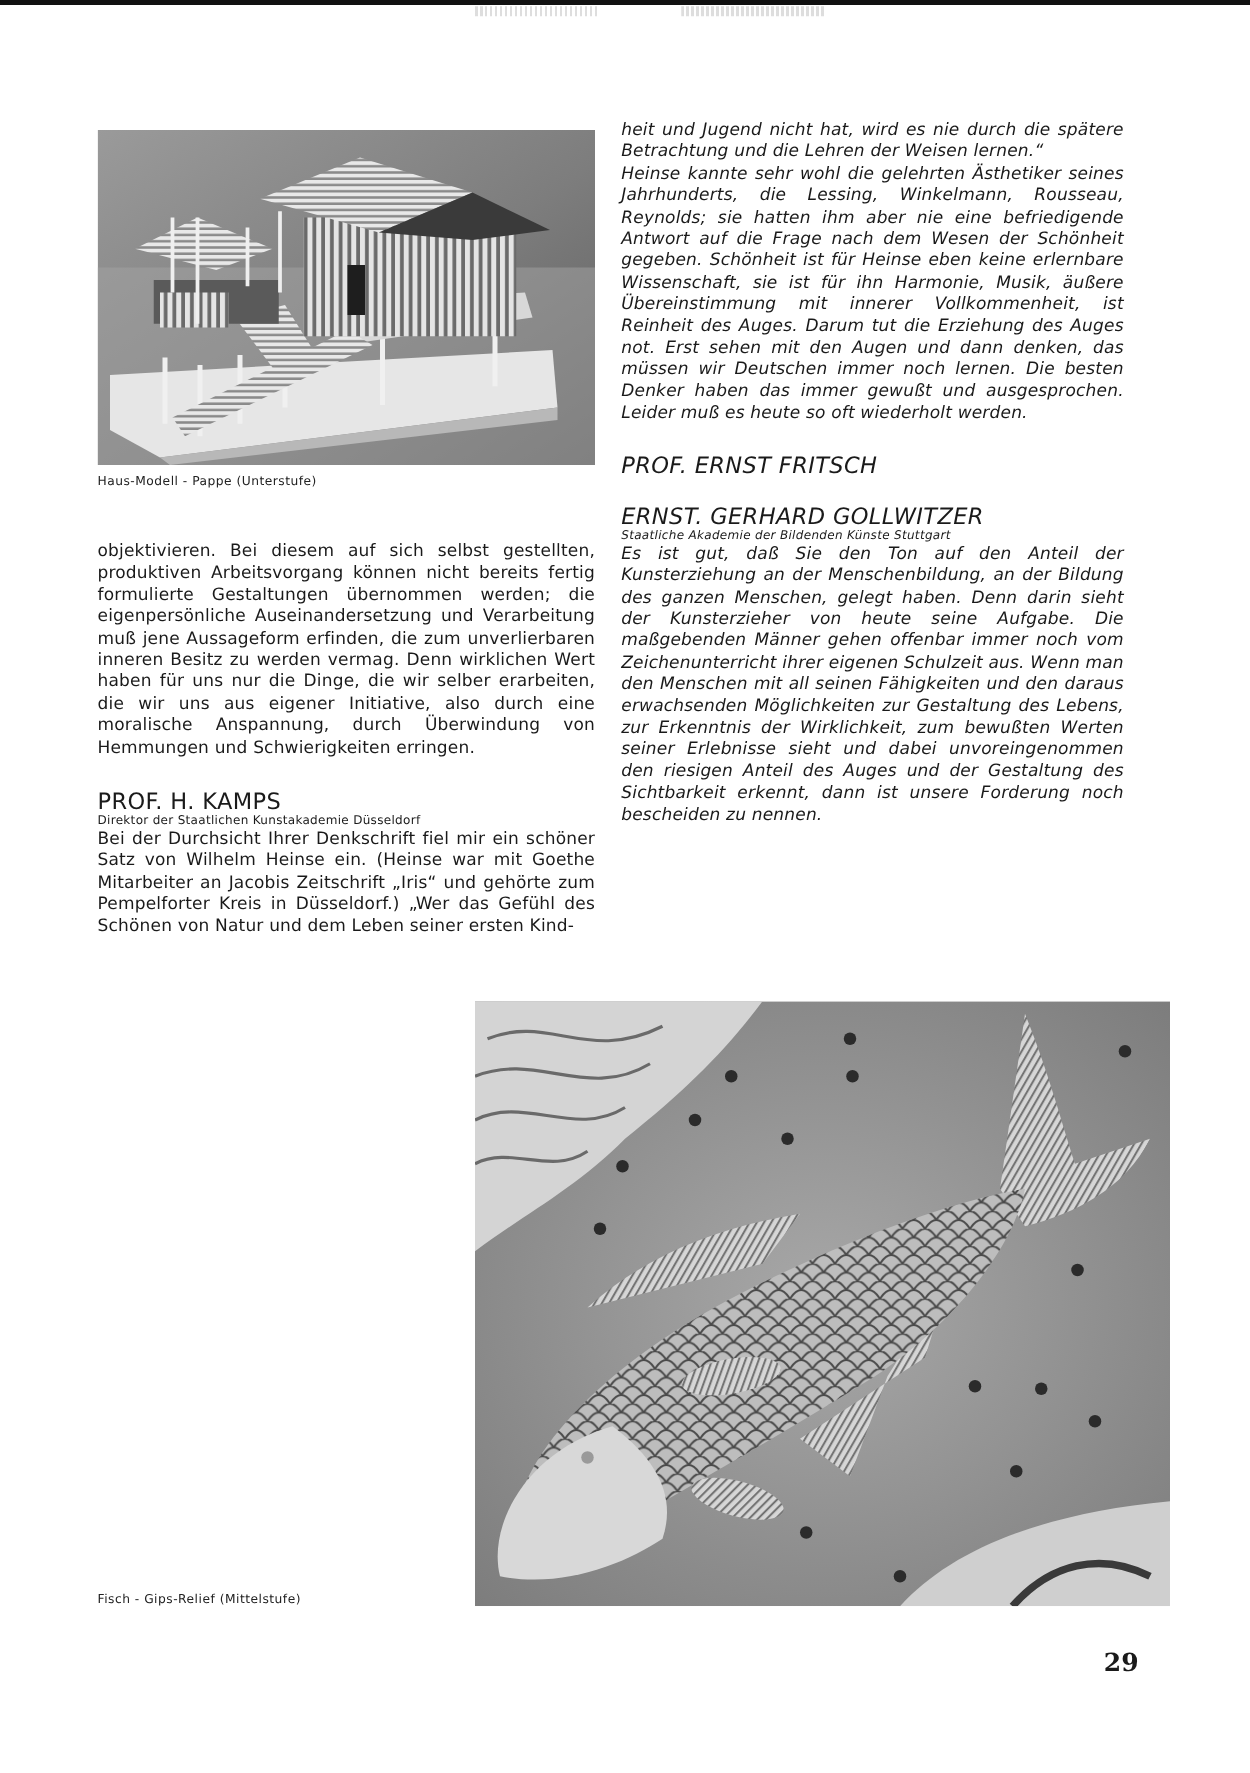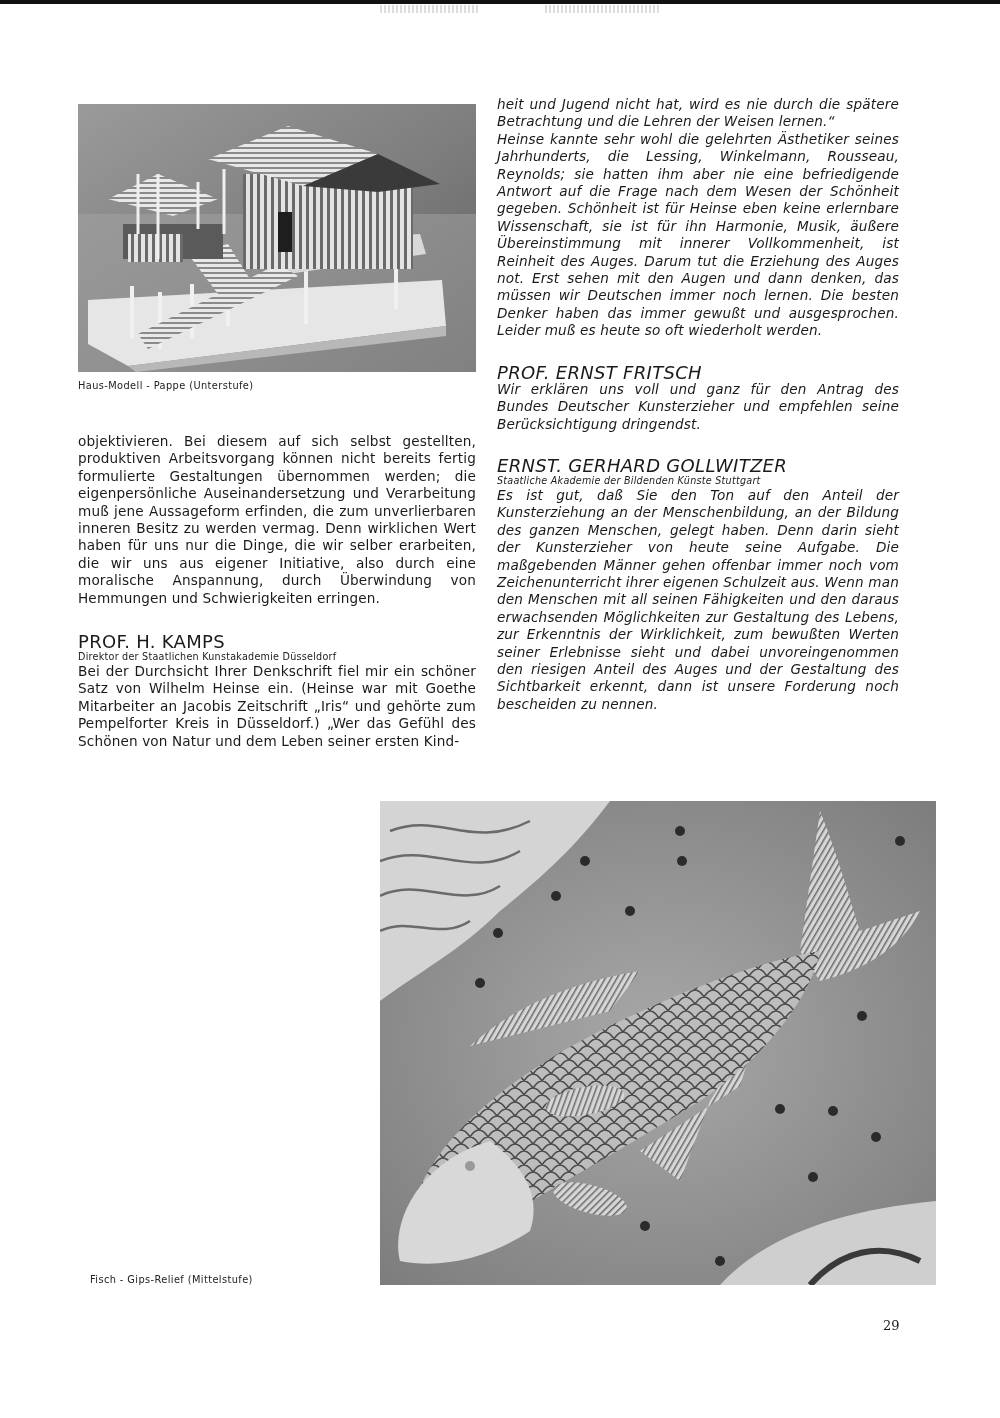--- a/index.html
+++ b/index.html
@@ -11,21 +11,21 @@
   .topbar { position:absolute; left:0; top:0; width:1000px; height:4px; background:#111; }
   .bleed { position:absolute; top:5px; height:8px; background:repeating-linear-gradient(90deg,#cfcfcf 0 2px,#fff 2px 4px); opacity:.7; }
   .col { position:absolute; font-size:13.6px; line-height:17.4px; text-align:justify; letter-spacing:.15px; }
   .col p { margin:0; }
   .left { left:78px; width:398px; }
   .right { left:497px; width:402px;font-style:italic; }
   .heading { font-size:18px; letter-spacing:.3px; margin:0; line-height:17px; }
   .affil { font-size:9.6px; letter-spacing:.25px; line-height:13px; margin:1px 0 3px 0; text-align:left; }
   .caption { position:absolute; font-size:9.8px; letter-spacing:.4px; color:#222; }
   .photo { position:absolute; overflow:hidden; }
-  .pagenum { position:absolute; left:883px; top:1318px; font-family:"DejaVu Serif", serif; font-weight:normal; font-size:13px; }
+  .pagenum { position:absolute; left:883px; top:1318px; font-family:"DejaVu Serif", serif; font-weight:bold; font-size:20px; }
 </style>
 </head>
 <body>
 
 <div class="topbar"></div>
 <div class="bleed" style="left:380px;width:100px;"></div>
 <div class="bleed" style="left:545px;width:115px;"></div>
 
 <div class="photo" style="left:78px;top:104px;width:398px;height:268px;">
   <svg width="398" height="268" viewBox="0 0 398 268">
@@ -92,21 +92,20 @@
     <p>Bei der Durchsicht Ihrer Denkschrift fiel mir ein schöner Satz von Wilhelm Heinse ein. (Heinse war mit Goethe Mitarbeiter an Jacobis Zeitschrift „Iris“ und gehörte zum Pempelforter Kreis in Düsseldorf.) „Wer das Gefühl des Schönen von Natur und dem Leben seiner ersten Kind-</p>
   </div>
 </div>
 
 <div class="col right" style="top:96px;">
   <p>heit und Jugend nicht hat, wird es nie durch die spätere Betrachtung und die Lehren der Weisen lernen.“</p>
   <p>Heinse kannte sehr wohl die gelehrten Ästhetiker seines Jahrhunderts, die Lessing, Winkelmann, Rousseau, Reynolds; sie hatten ihm aber nie eine befriedigende Antwort auf die Frage nach dem Wesen der Schönheit gegeben. Schönheit ist für Heinse eben keine erlernbare Wissenschaft, sie ist für ihn Harmonie, Musik, äußere Übereinstimmung mit innerer Vollkommenheit, ist Reinheit des Auges. Darum tut die Erziehung des Auges not. Erst sehen mit den Augen und dann denken, das müssen wir Deutschen immer noch lernen. Die besten Denker haben das immer gewußt und ausgesprochen. Leider muß es heute so oft wiederholt werden.</p>
   <div style="height:24px;"></div>
   <div>
     <p class="heading">PROF. ERNST FRITSCH</p>
-    <p>Wir erklären uns voll und ganz für den Antrag des Bundes Deutscher Kunsterzieher und empfehlen seine Berücksichtigung dringendst.</p>
   </div>
   <div style="height:24px;"></div>
   <div>
     <p class="heading">ERNST. GERHARD GOLLWITZER</p>
     <p class="affil">Staatliche Akademie der Bildenden Künste Stuttgart</p>
     <p>Es ist gut, daß Sie den Ton auf den Anteil der Kunsterziehung an der Menschenbildung, an der Bildung des ganzen Menschen, gelegt haben. Denn darin sieht der Kunsterzieher von heute seine Aufgabe. Die maßgebenden Männer gehen offenbar immer noch vom Zeichenunterricht ihrer eigenen Schulzeit aus. Wenn man den Menschen mit all seinen Fähigkeiten und den daraus erwachsenden Möglichkeiten zur Gestaltung des Lebens, zur Erkenntnis der Wirklichkeit, zum bewußten Werten seiner Erlebnisse sieht und dabei unvoreingenommen den riesigen Anteil des Auges und der Gestaltung des Sichtbarkeit erkennt, dann ist unsere Forderung noch bescheiden zu nennen.</p>
   </div>
 </div>
 
 <div class="photo" style="left:380px;top:801px;width:556px;height:484px;">
@@ -165,15 +164,15 @@
     <path d="M20 460 C10 420 40 360 110 340 C150 370 160 400 150 430 C120 450 70 470 20 460 Z" fill="#d8d8d8"></path>
     <circle cx="90" cy="365" r="5" fill="#9a9a9a"></circle>
 
     <ellipse cx="205" cy="300" rx="40" ry="14" transform="rotate(-10 205 300)" fill="url(#fin)"></ellipse>
     <ellipse cx="210" cy="398" rx="38" ry="14" transform="rotate(15 210 398)" fill="url(#fin)"></ellipse>
 
     <path d="M340 484 C380 440 450 410 556 400 L556 484 Z" fill="#cfcfcf"></path>
     <path d="M430 484 C460 450 500 440 540 460" fill="none" stroke="#3a3a3a" stroke-width="6"></path>
   </svg>
 </div>
-<div class="caption" style="left:90px;top:1274px;text-align:center;">Fisch - Gips-Relief (Mittelstufe)</div>
+<div class="caption" style="left:78px;top:1274px;text-align:center;">Fisch - Gips-Relief (Mittelstufe)</div>
 
 <div class="pagenum">29</div>
 
 </body></html>

